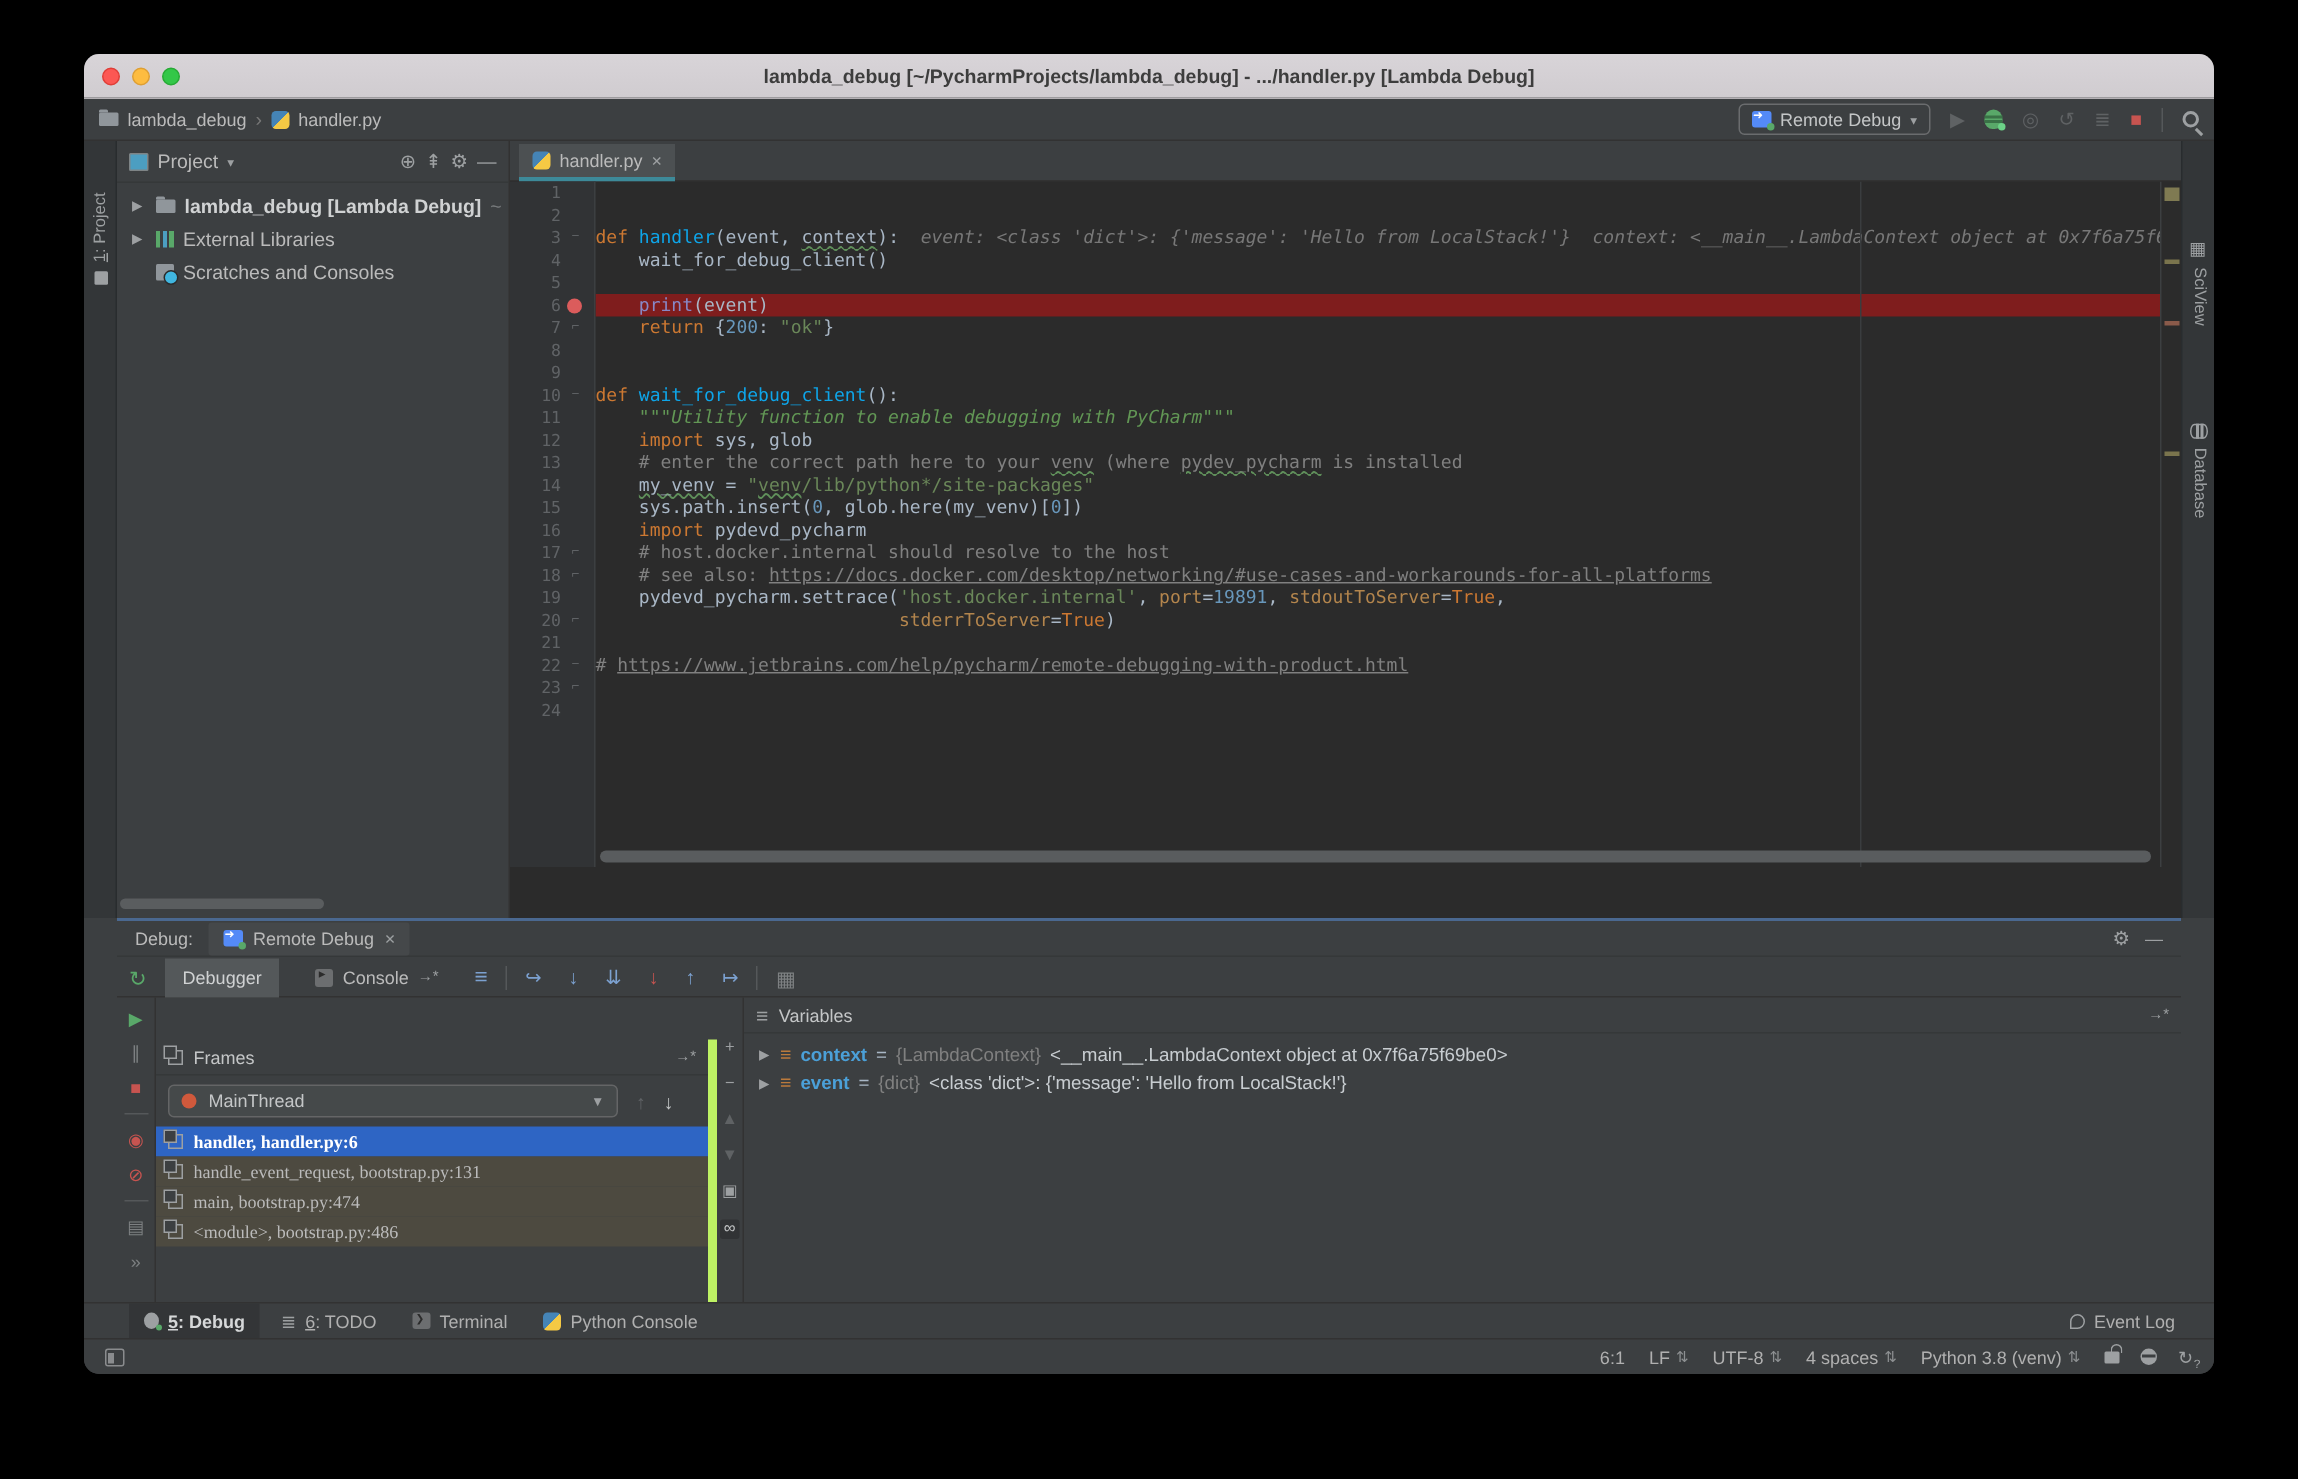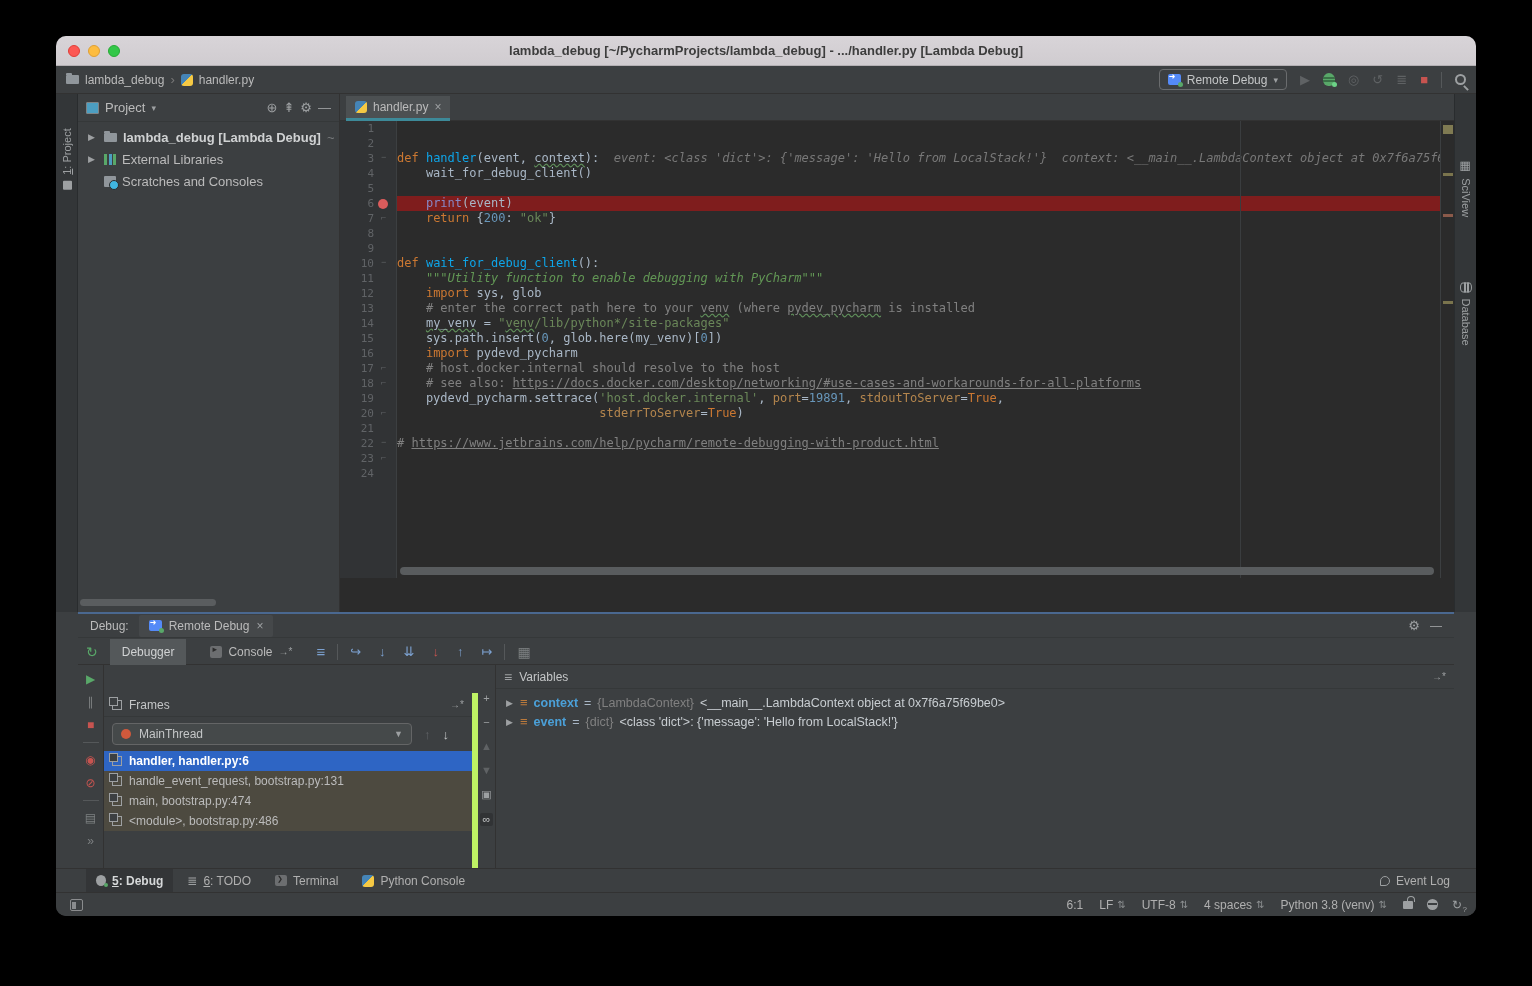--- a/index.html
+++ b/index.html
@@ -137,21 +137,21 @@
   .p-head .spacer { flex:1; }
   .frame-ic { width:10px; height:10px; border:1.5px solid #9da0a2; position:relative; display:inline-block; }
   .frame-ic::before { content:""; position:absolute; left:-4px; top:-4px; width:7px; height:7px; border:1.5px solid #9da0a2; background:#3c3f41; }
   .thread-row { display:flex; align-items:center; gap:12px; padding:6px 8px 4px; }
   .thread-combo { flex:0 0 300px; height:22px; background:#45494a; border:1px solid #646566; border-radius:4px;
     display:flex; align-items:center; gap:8px; padding:0 8px; color:#c4c6c7; }
   .thread-combo .dot { width:10px; height:10px; border-radius:50%; background:#d0593c; }
   .thread-combo .arr { margin-left:auto; font-size:9px; color:#9da0a2; }
   .arrow-btn { font-size:13px; }
   .arrow-btn.dis { color:#606366; } .arrow-btn.en { color:#c4c6c7; }
-  .frame-list { position:absolute; left:0; right:0; top:58px; }
+  .frame-list { position:absolute; left:0; right:0; top:58px;font-family:Liberation Serif, serif; }
   .frame-row { height:20px; display:flex; align-items:center; gap:7px; padding:0 8px; color:#bbb; }
   .frame-row.selected { background:#2e65c4; color:#fff; font-weight:bold; }
   .frame-row.library { background:#4d4a40; }
   .watchbar { width:18px; border-right:1px solid #323232; display:flex; flex-direction:column; align-items:center; padding-top:28px; gap:13px; }
   .watchbar .ic { font-size:11px; color:#9da0a2; }
   .watchbar .ic.dis { color:#5f6264; }
   .watchbar .sel { background:#313335; border-radius:2px; padding:1px 3px; color:#c4c6c7; }
   .variables { flex:1; position:relative; }
   .var-rows { position:absolute; left:0; right:0; top:28px; }
   .var-row { height:19px; display:flex; align-items:center; gap:6px; padding-left:10px; font-size:12.5px; }

